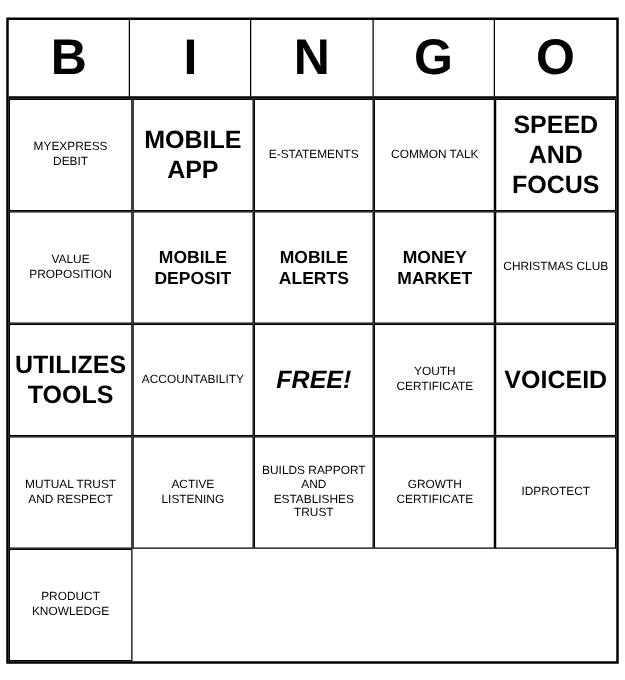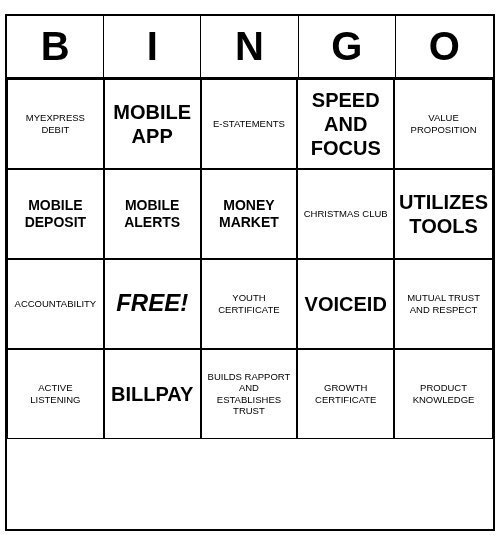--- a/index.html
+++ b/index.html
@@ -48,21 +48,21 @@
     }
     .bingo-cell.large-text {
       font-size: 20px;
       font-weight: bold;
     }
     .bingo-cell.medium-text {
       font-size: 14px;
       font-weight: bold;
     }
     .bingo-cell.free {
-      font-size: 24px;
+      font-size: 20px;
       font-weight: bold;
       font-style: italic;
     }
     .bingo-cell.small-text {
       font-size: 9.5px;
     }
   </style>
 </head>
 <body>
 
@@ -71,31 +71,32 @@
   <div class="bingo-header-cell">B</div>
       <div class="bingo-header-cell">I</div>
       <div class="bingo-header-cell">N</div>
       <div class="bingo-header-cell">G</div>
       <div class="bingo-header-cell">O</div>
     </div>
   <div class="bingo-grid">
   <div class="bingo-cell small-text">MYEXPRESS DEBIT</div>
       <div class="bingo-cell large-text">MOBILE APP</div>
       <div class="bingo-cell small-text">E-STATEMENTS</div>
+      <div class="bingo-cell small-text">COMMON TALK</div>
       <div class="bingo-cell large-text">SPEED AND FOCUS</div>
       <div class="bingo-cell small-text">VALUE PROPOSITION</div>
       <div class="bingo-cell medium-text">MOBILE DEPOSIT</div>
       <div class="bingo-cell medium-text">MOBILE ALERTS</div>
       <div class="bingo-cell medium-text">MONEY MARKET</div>
       <div class="bingo-cell small-text">CHRISTMAS CLUB</div>
       <div class="bingo-cell large-text">UTILIZES TOOLS</div>
       <div class="bingo-cell small-text">ACCOUNTABILITY</div>
       <div class="bingo-cell free">Free!</div>
       <div class="bingo-cell small-text">YOUTH CERTIFICATE</div>
       <div class="bingo-cell large-text">VOICEID</div>
       <div class="bingo-cell small-text">MUTUAL TRUST AND RESPECT</div>
       <div class="bingo-cell small-text">ACTIVE LISTENING</div>
-      <div class="bingo-cell large-text">BILLPAY</div>
       <div class="bingo-cell small-text">BUILDS RAPPORT AND ESTABLISHES TRUST</div>
       <div class="bingo-cell small-text">GROWTH CERTIFICATE</div>
+      <div class="bingo-cell small-text">IDPROTECT</div>
       <div class="bingo-cell small-text">PRODUCT KNOWLEDGE</div>
     </div>
 </div>
 
 </body></html>

